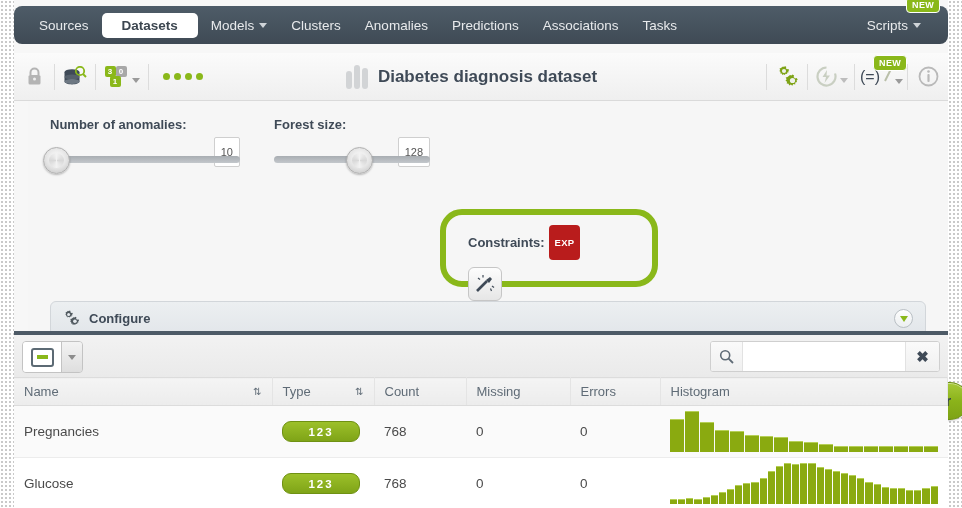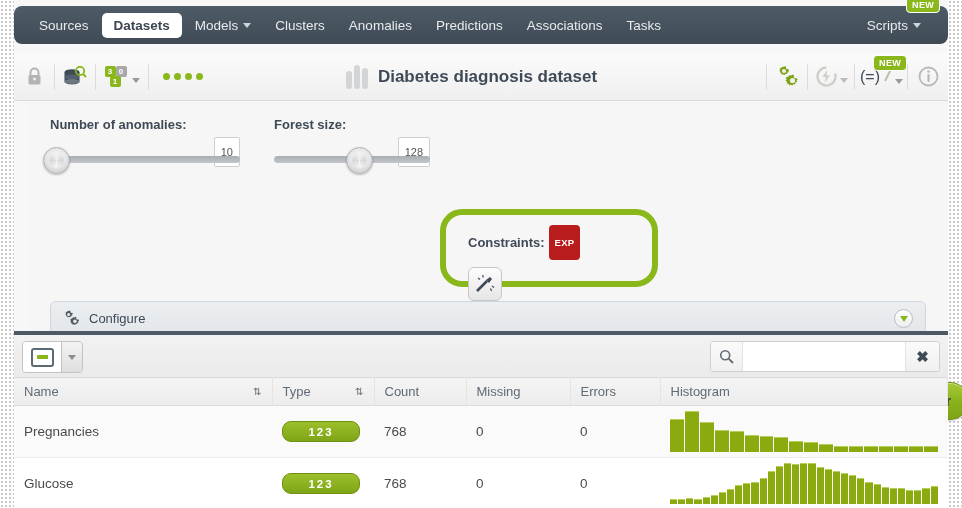--- a/index.html
+++ b/index.html
@@ -37,21 +37,21 @@
   }
   .nav-item {
     color: #e8eaec; font-size: 13.5px;
     padding: 4px 11px; margin-right: 2px;
     border-radius: 4px; white-space: nowrap;
     cursor: pointer;
     display: flex; align-items: center; gap: 5px;
   }
   .nav-item.active {
     background: #ffffff; color: #3c4650; font-weight: bold;
-    border-radius: 5px; padding: 5px 12px;
+    border-radius: 5px; padding: 5px 20px;
   }
   .caret-down {
     width: 0; height: 0;
     border-left: 4px solid transparent;
     border-right: 4px solid transparent;
     border-top: 5px solid #cfd4d8;
     display: inline-block;
   }
   .nav-spacer { flex: 1; }
   .nav-right { position: relative; display: flex; align-items: center; }
@@ -165,21 +165,21 @@
 
   
   .configure {
     position: absolute; left: 22px; right: 22px; top: 200px; height: 35px;
     background: linear-gradient(to bottom,#eceff1,#e2e6ea);
     border: 1px solid #d2d6da; border-radius: 6px;
     display: flex; align-items: center; padding: 0 12px;
     box-sizing: border-box; cursor: pointer;
   }
   .configure-text {
-    font-size: 13px; font-weight: normal; color: #3f4a57; margin-left: 8px;
+    font-size: 13px; font-weight: bold; color: #3f4a57; margin-left: 8px;
   }
   .chev-circle {
     margin-left: auto; width: 17px; height: 17px; border-radius: 50%;
     border: 1px solid #b9bfc4;
     background: linear-gradient(to bottom,#fdfdfd,#eceff1);
     display: flex; align-items: center; justify-content: center;
   }
   .chev-circle i {
     width: 0; height: 0;
     border-left: 4px solid transparent;

